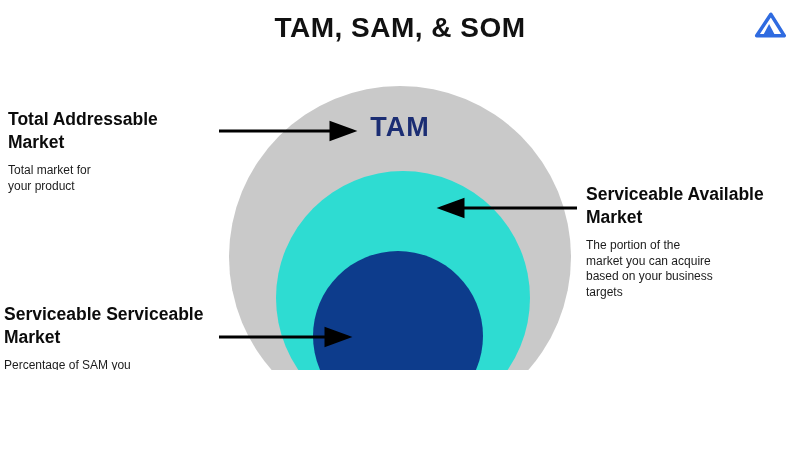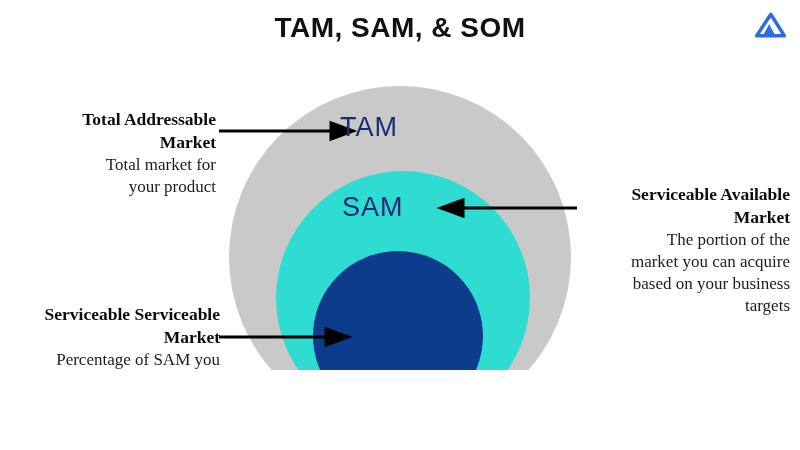--- a/index.html
+++ b/index.html
@@ -8,34 +8,34 @@
     font-family:"Liberation Sans", sans-serif; overflow:hidden;
   }
   .title {
     position:absolute; top:12px; left:0; width:100%; margin:0;
     text-align:center; font-size:28px; font-weight:700; color:#111111;
     letter-spacing:0.5px;
   }
   .logo { position:absolute; top:9px; right:12px; width:36px; height:32px; }
   .diagram-svg { position:absolute; left:0; top:0; width:800px; height:450px; }
   .ring-label {
-    position:absolute; font-size:27px; font-weight:400;
+    position:absolute; text-align:center; font-size:27px; font-weight:700;
     letter-spacing:1px;
   }
   .tam-label { left:340px; top:112px; width:120px; color:#1B2D73; }
   .sam-label { left:342px; top:192px; width:120px; color:#1B2D73; }
   .som-label { left:338px; top:320px; width:120px; color:#ffffff; }
-  .note { position:absolute; text-align:right;font-family:Liberation Serif, serif; }
+  .note { position:absolute; text-align:left; }
   .note-heading {
     font-weight:700; font-size:17.5px; line-height:1.32; color:#0b0b0b;
     white-space:pre-line;
   }
   .note-desc {
-    font-size:17px; line-height:1.3; color:#1c1c1c; white-space:pre-line;
-    margin-top:0;
+    font-size:12px; line-height:1.3; color:#1c1c1c; white-space:pre-line;
+    margin-top:9px;
   }
   .note-tam { left:8px;  top:108px; width:208px; }
   .note-sam { left:586px; top:183px; width:204px; }
   .note-som { left:4px;  top:303px; width:216px; }
 </style>
 </head>
 <body>
 
 <div class="canvas">
 
@@ -59,21 +59,20 @@
 
       <line x1="577" y1="208" x2="460" y2="208"></line>
       <polygon points="441,208 463,200 463,216"></polygon>
 
       <line x1="219" y1="337" x2="329" y2="337"></line>
       <polygon points="348,337 326,329 326,345"></polygon>
     </g>
   </svg>
 
   <div class="ring-label tam-label">TAM</div>
-  <div class="ring-label sam-label">SAM</div>
 
   <div class="note note-tam">
     <div class="note-heading">Total Addressable
 Market</div>
     <div class="note-desc">Total market for
 your product</div>
   </div>
 
   <div class="note note-sam">
     <div class="note-heading">Serviceable Available

